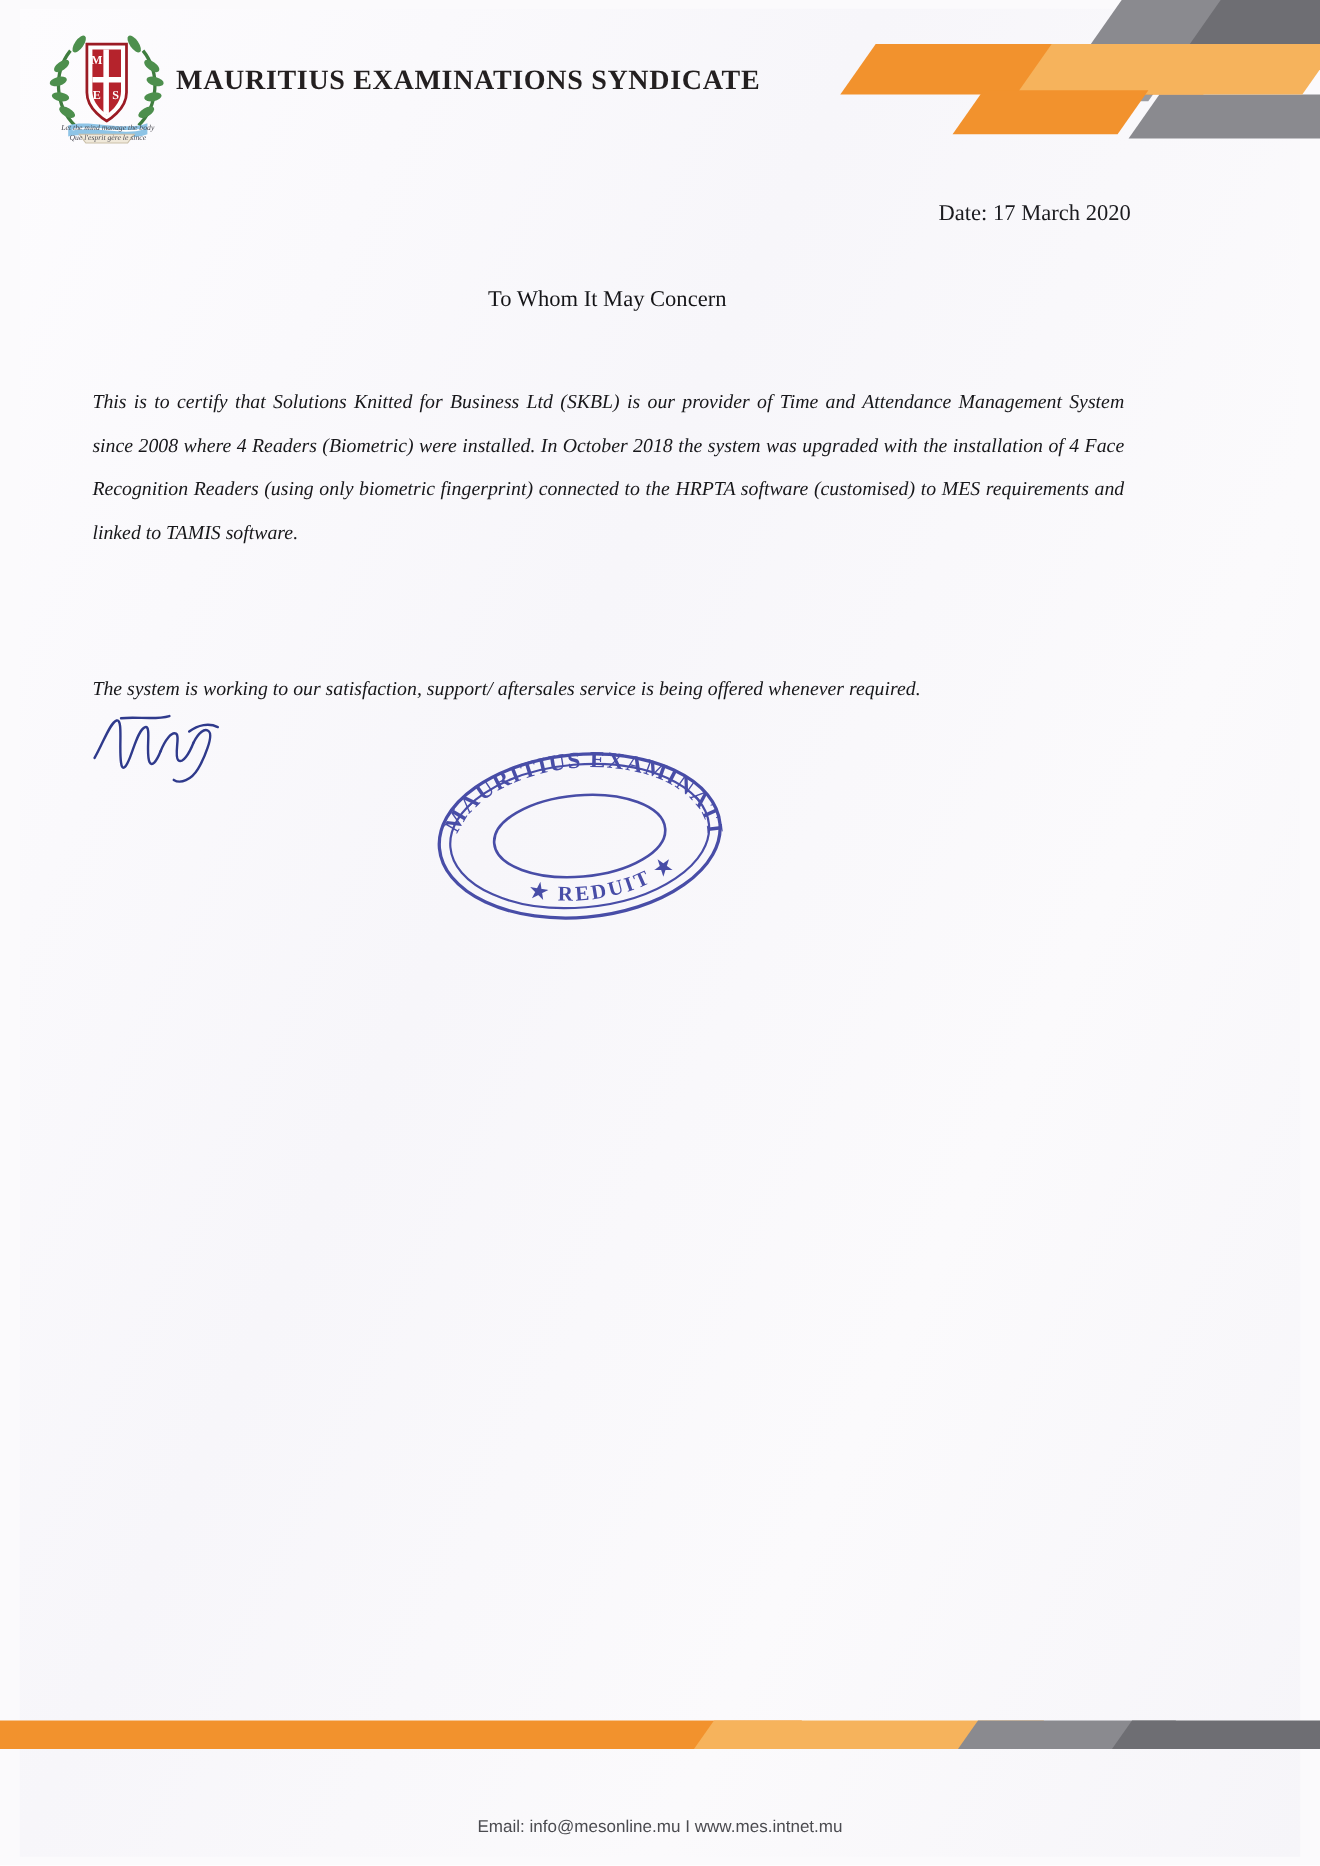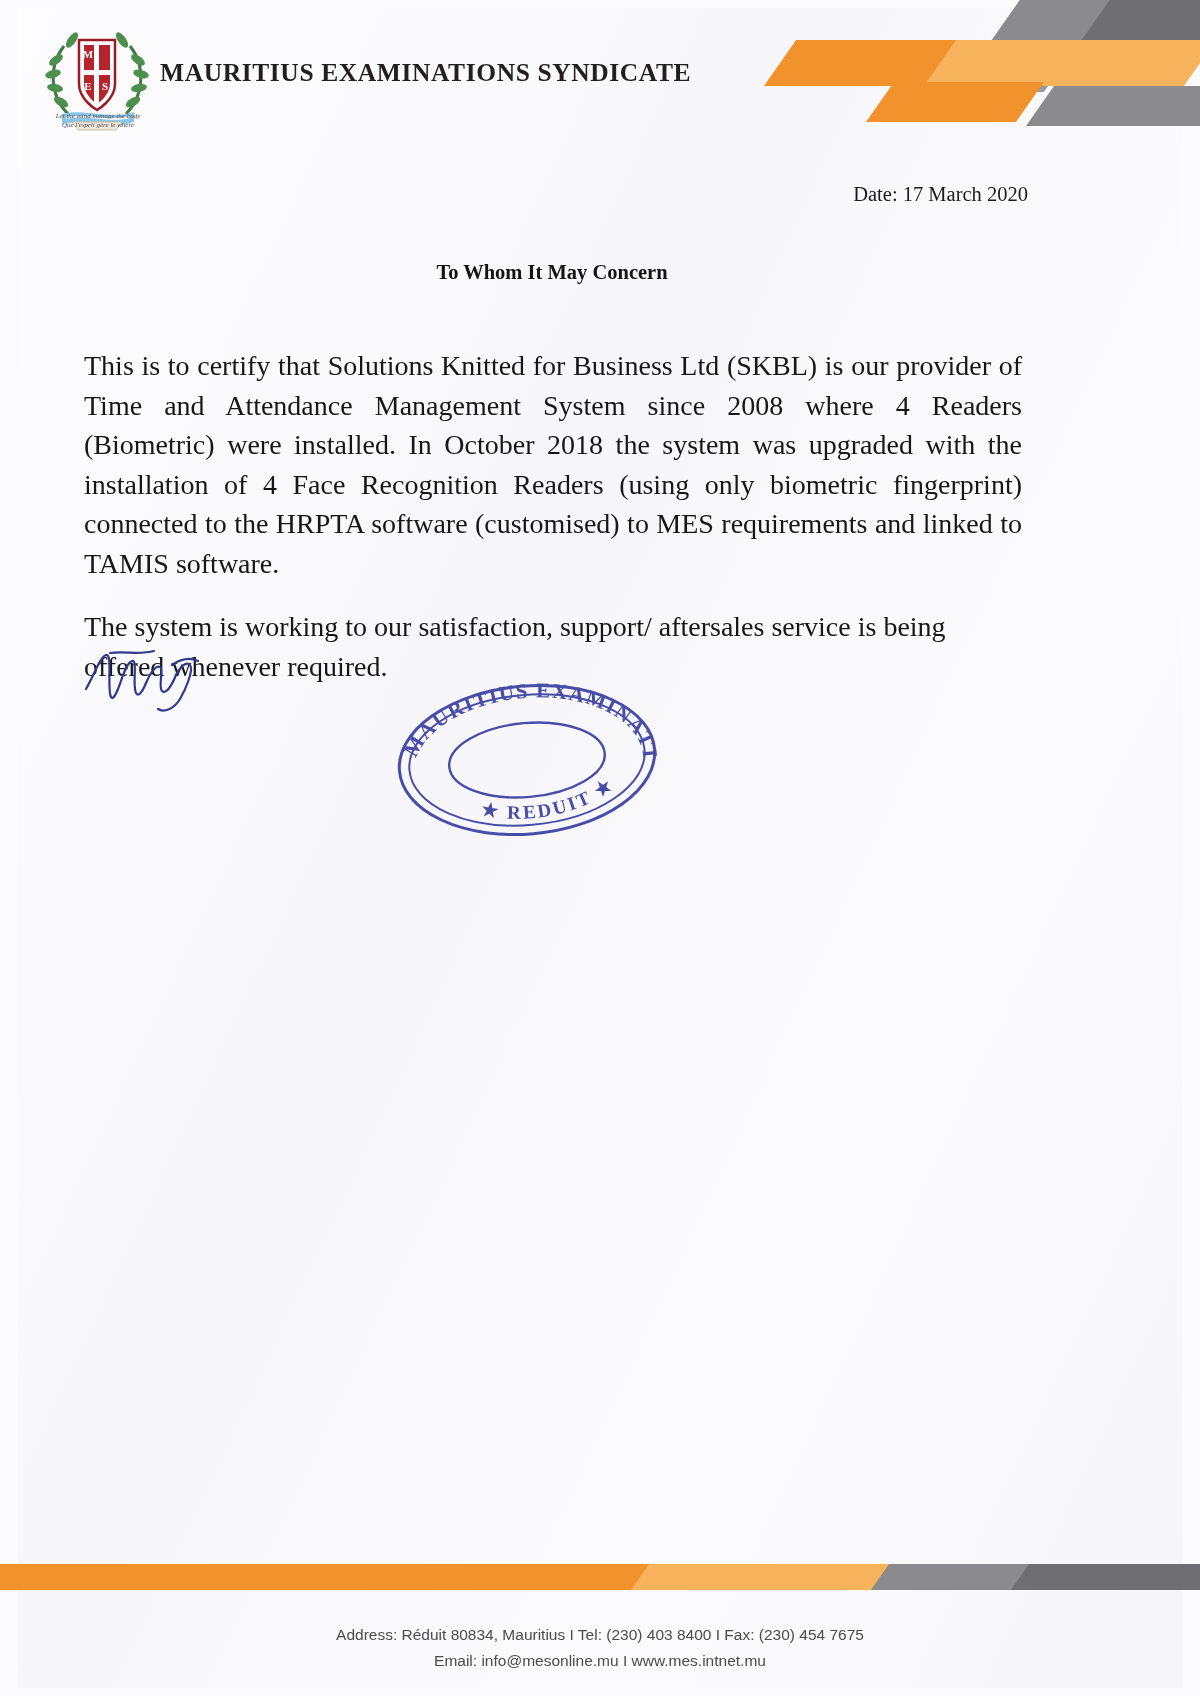--- a/index.html
+++ b/index.html
@@ -87,32 +87,33 @@
     font-size: 20.5px;
     color: #1b1b1f;
   }
   .salutation {
     position: absolute;
     left: 0; right: 0;
     top: 261px;
     text-align: center;
     padding-right: 96px;
     font-size: 20.5px;
-    font-weight: bold;
+    font-weight: normal;
     color: #141417;
   }
   .para {
     position: absolute;
     left: 84px;
     width: 938px;
-    font-size: 28px;
+    font-size: 18px;
     line-height: 39.5px;
     color: #17171a;
     text-align: justify;
     text-justify: inter-word;
+    font-style: italic;
   }
   .para1 { top: 346px; }
   .para2 { top: 575px; text-align: left; margin-top: 32px; }
 
   
   .signature-mark {
     position: absolute;
     left: 80px;
     top: 645px;
     width: 130px;
@@ -210,21 +211,21 @@
         <text x="63" y="72" font-family="Liberation Serif, serif" font-size="11" font-weight="bold" fill="#ffffff" text-anchor="middle">S</text>
 
         <path d="M20,96 C38,90 72,102 92,94 L92,104 C70,112 38,102 20,106 Z" fill="#8ec4e6"></path>
         <path d="M24,100 C40,95 70,105 88,99" stroke="#ffffff" stroke-width="1.5" fill="none"></path>
 
         <path d="M30,104 L80,104 L74,112 L36,112 Z" fill="#f0e9da" stroke="#c9bfa8" stroke-width="1"></path>
       </svg>
     </div>
     <div class="crest-motto">
       <div>Let the mind manage the body</div>
-      <div>Que l'esprit gère le where</div>
+      <div>Que l'esprit gère le since</div>
     </div>
 
     <div class="org-title">MAURITIUS EXAMINATIONS SYNDICATE</div>
   </div>
 
   <div class="date-line">Date: 17 March 2020</div>
 
   <div class="salutation">To Whom It May Concern</div>
 
   <div class="para para1">This is to certify that Solutions Knitted for Business Ltd (SKBL) is our provider of Time and Attendance Management System since 2008 where 4 Readers (Biometric) were installed. In October 2018 the system was upgraded with the installation of 4 Face Recognition Readers (using only biometric fingerprint) connected to the HRPTA software (customised) to MES requirements and linked to TAMIS software.</div>
@@ -265,16 +266,15 @@
   </div>
 
   <div class="footer-art">
     <div class="fband" style="left:-40px; top:10px; width:760px; height:26px; background:#f2922d;"></div>
     <div class="fband" style="left:640px; top:10px; width:300px; height:26px; background:#f6b35c;"></div>
     <div class="fband" style="left:880px; top:10px; width:180px; height:26px; background:#8a8a8f;"></div>
     <div class="fband" style="left:1020px; top:10px; width:260px; height:26px; background:#6e6e73;"></div>
   </div>
 
   <div class="footer-text">
-    <div>Address: Réduit 80834, Mauritius   I   Tel: (230) 403 8400   I   Fax: (230) 454 7675</div>
     <div>Email: info@mesonline.mu   I   www.mes.intnet.mu</div>
   </div>
 </div>
 
 </body></html>

